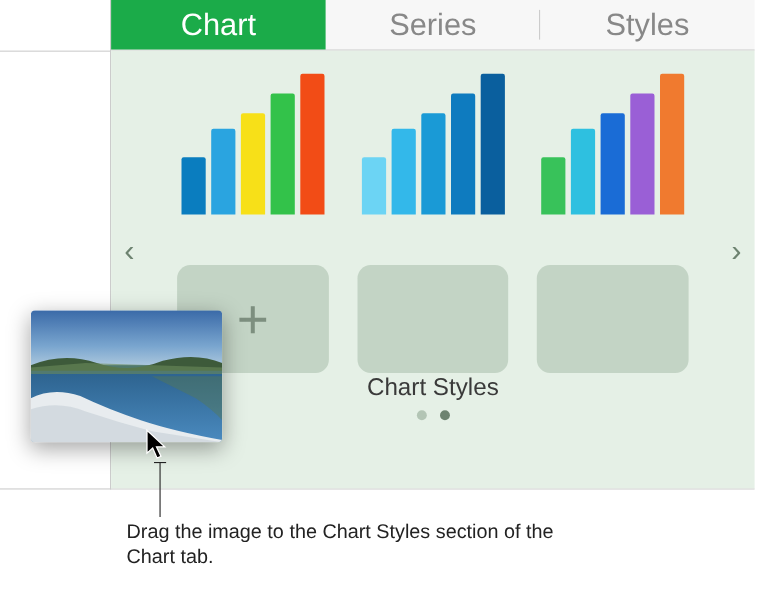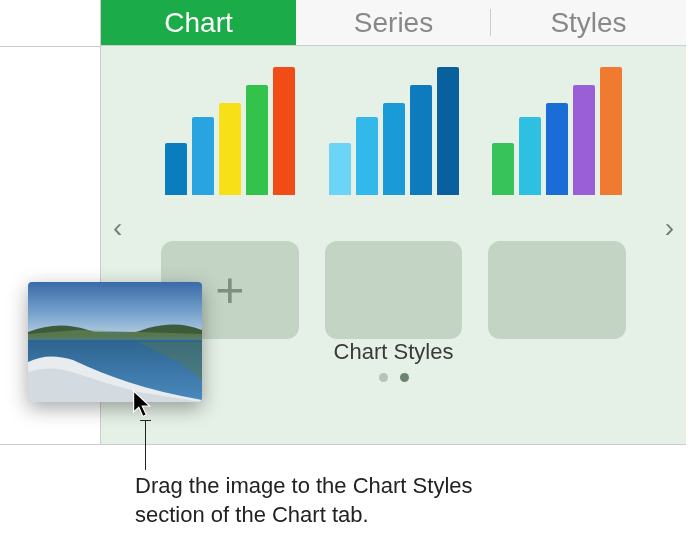--- a/index.html
+++ b/index.html
@@ -186,24 +186,23 @@
       left: 140px;
       width: 11px;
       height: 1px;
       background: #222;
     }
     .caption {
       position: absolute;
       top: 472px;
       left: 115px;
       width: 390px;
-      font-size: 22px;
+      font-size: 18px;
       line-height: 1.3;
       color: #222;
-      margin-left: 20px;
     }
   </style>
 </head>
 <body>
 
 <div class="left-strip"></div>
 
 <div class="panel">
   <div class="tabs">
     <div class="tab active">Chart</div>

